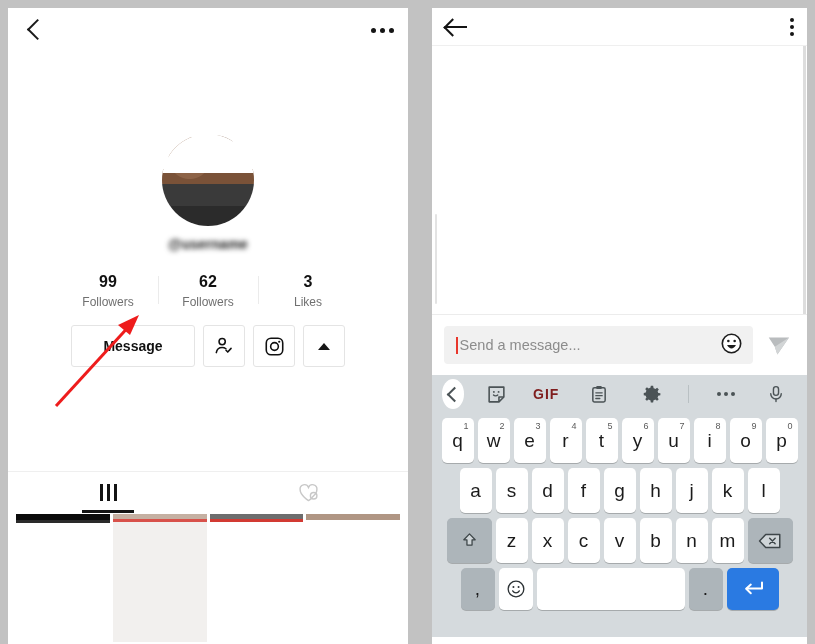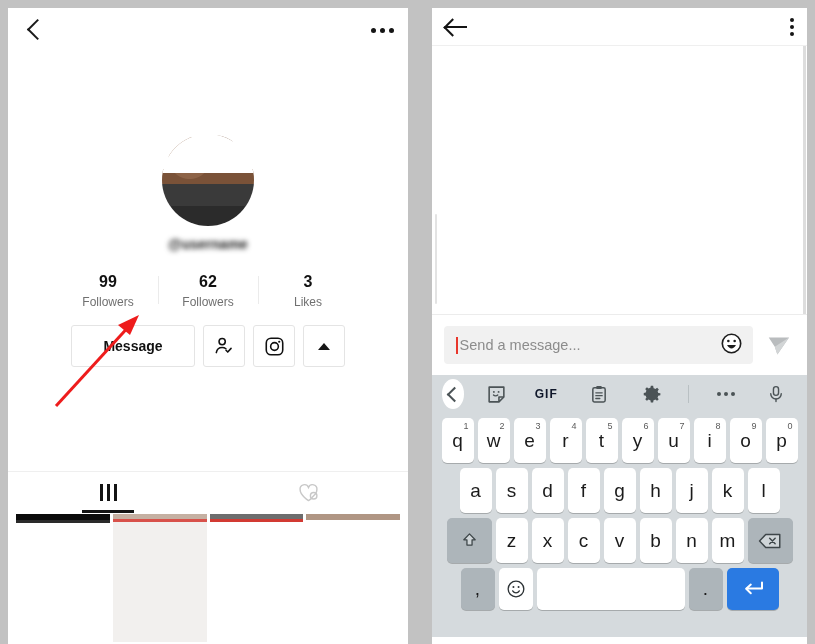--- a/index.html
+++ b/index.html
@@ -184,21 +184,21 @@
   .kb-tool { flex: 0 0 auto; display: flex; align-items: center; justify-content: center; cursor: pointer; }
   .kb-back-circle {
     width: 30px; height: 30px; border-radius: 50%; background: #fff;
     display: flex; align-items: center; justify-content: center; margin-right: 8px;
   }
   .kb-back-circle::before {
     content: ""; width: 9px; height: 9px;
     border-left: 2.2px solid #4b5356; border-bottom: 2.2px solid #4b5356;
     transform: rotate(45deg); margin-left: 3px;
   }
-  .gif-txt { font-size: 12px; font-weight: 700; color: #0f172a; letter-spacing: 1px; }
+  .gif-txt { font-size: 14px; font-weight: 700; color: #7f1d1d; letter-spacing: 1px; }
   .kb-sep { width: 1px; height: 18px; background: #b9c0c3; margin: 0 8px; }
   .kb-dots { display: flex; gap: 3px; }
   .kb-dots i { width: 4px; height: 4px; border-radius: 50%; background: #4b5356; display: block; }
 
   .kb-row { display: flex; justify-content: center; gap: 4px; padding: 0 3px; margin-top: 5px; }
   .key {
     background: #ffffff; border-radius: 5px; height: 45px;
     display: flex; align-items: center; justify-content: center;
     position: relative; font-size: 19px; color: #1b1b1b; cursor: pointer;
     box-shadow: 0 1px 0 rgba(0,0,0,.22);

